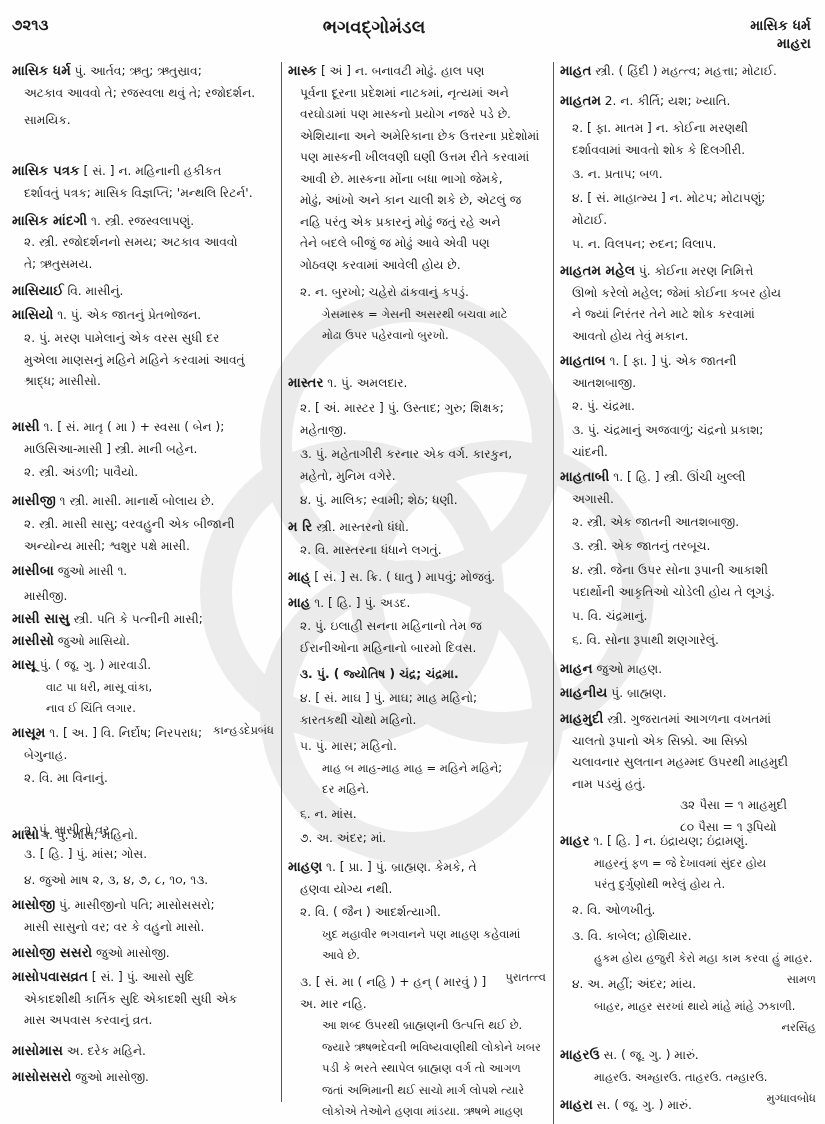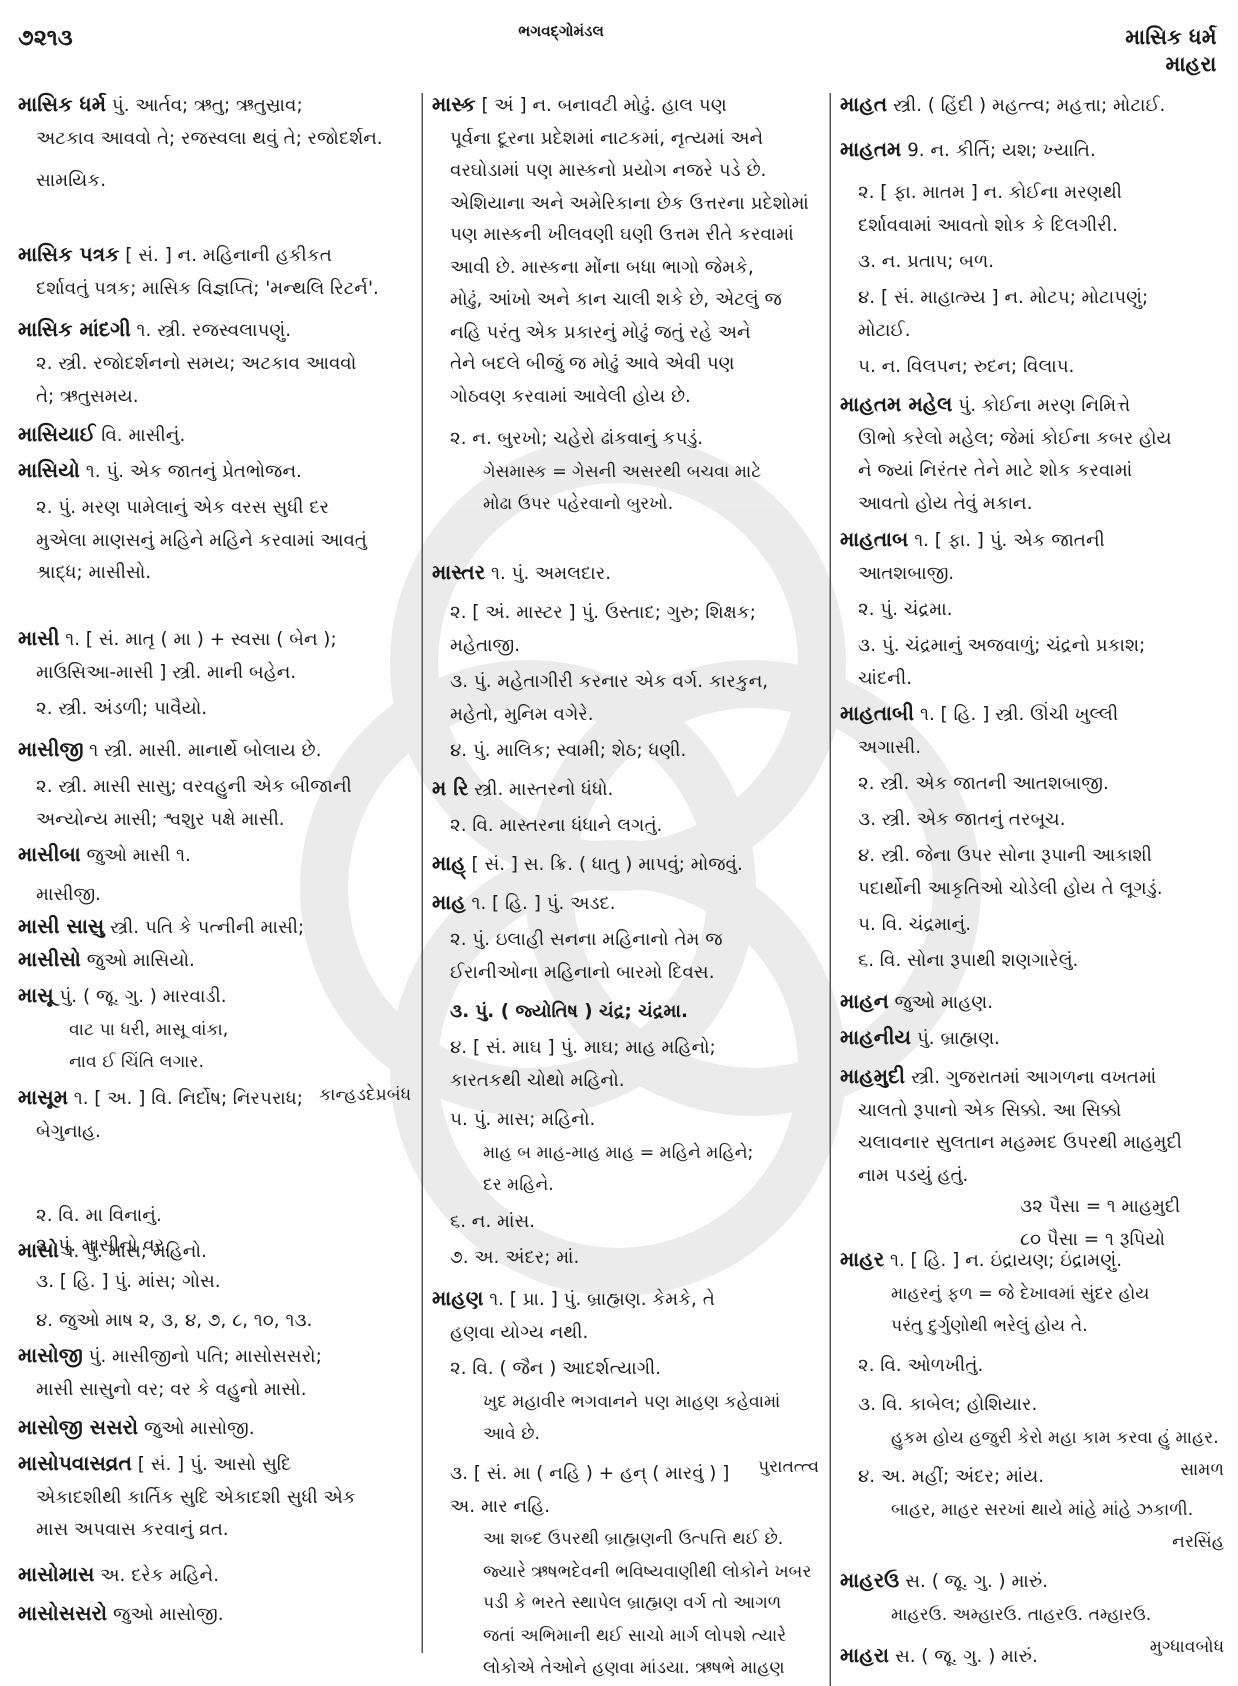--- a/index.html
+++ b/index.html
@@ -1,21 +1,21 @@
 <!DOCTYPE html>
 <html><head>
 <meta charset="utf-8">
 <style>
   html, body { margin:0; padding:0; background:#ffffff; }
   body { width:825px; height:1124px; position:relative; overflow:hidden;
          font-family:"DejaVu Sans", sans-serif; color:#1a1a1a; }
   .page { position:absolute; left:0; top:0; width:825px; height:1124px; background:#fefefe; }
   .header { position:absolute; top:10px; left:0; width:825px; height:44px; }
   .hdr-left { position:absolute; left:12px; top:6px; font-size:15px; font-weight:bold; }
-  .hdr-center { position:absolute; left:0; width:748px; text-align:center; top:6px; font-size:10px; font-weight:bold; }
+  .hdr-center { position:absolute; left:0; width:748px; text-align:center; top:6px; font-size:18px; font-weight:bold; }
   .hdr-right { position:absolute; right:14px; top:6px; text-align:right; font-size:14px; font-weight:bold; line-height:18px; }
   .col { position:absolute; top:60px; }
   .col-left { left:12px; width:262px; }
   .col-mid { left:288px; width:258px; }
   .col-right { left:560px; width:256px; }
   .divider { position:absolute; top:62px; width:1px; background:#555; }
   .div1 { left:281px; height:1040px; }
   .div2 { left:553px; height:1066px; }
   .entry { position:absolute; left:0; right:0; font-size:12.2px; line-height:21.5px; text-align:justify; }
   .entry .hw { font-weight:bold; font-size:13.5px; }
@@ -108,21 +108,21 @@
       <div class="entry" style="top: 594px;">
         <span class="line"><span class="hw">માસૂ</span> <span>પું. ( જૂ. ગુ. ) મારવાડી.</span></span>
         <span class="line quote">વાટ પા ધરી, માસૂ વાંકા,</span>
         <span class="line quote">નાવ ઈ ચિંતિ લગાર.</span>
         <span class="src">કાન્હડદેપ્રબંધ</span>
       </div>
       <div class="entry" style="top: 662px;">
         <span class="line"><span class="hw">માસૂમ</span> <span>૧. [ અ. ] વિ. નિર્દોષ; નિરપરાધ;</span></span>
         <span class="line ind"><span>બેગુનાહ.</span></span>
       </div>
-      <div class="entry" style="top: 708px; margin-top: 32px;">
+      <div class="entry" style="top: 708px;">
         <span class="line ind"><span>૨. વિ. મા વિનાનું.</span></span>
       </div>
       <div class="entry" style="top: 764px;">
         <span class="line"><span class="hw">માસો</span> <span>૧. પું. માસ; મહિનો.</span></span>
       </div>
       <div class="entry" style="top: 760px;">
         <span class="line ind"><span>૨. પું. માસીનો વર.</span></span>
       </div>
       <div class="entry" style="top: 784px;">
         <span class="line ind"><span>૩. [ હિ. ] પું. માંસ; ગોસ.</span></span>
@@ -234,21 +234,21 @@
         <span class="line quote">જતાં અભિમાની થઈ સાચો માર્ગ લોપશે ત્યારે</span>
         <span class="line quote">લોકોએ તેઓને હણવા માંડયા. ઋષભે માહણ</span>
         <span class="line quote">શબ્દ કહીને વાર્યા ત્યારથી પ્રાકૃતમાં માહણ</span>
       </div>
     </div>
   <div class="col col-right" id="col-right">
       <div class="entry" style="top: 0px;">
         <span class="line"><span class="hw">માહત</span> <span>સ્ત્રી. ( હિંદી ) મહત્ત્વ; મહત્તા; મોટાઈ.</span></span>
       </div>
       <div class="entry" style="top: 30px;">
-        <span class="line"><span class="hw">માહતમ</span> <span>9. ન. કીર્તિ; યશ; ખ્યાતિ.</span></span>
+        <span class="line"><span class="hw">માહતમ</span> <span>2. ન. કીર્તિ; યશ; ખ્યાતિ.</span></span>
       </div>
       <div class="entry" style="top: 58px;">
         <span class="line ind"><span>૨. [ ફા. માતમ ] ન. કોઈના મરણથી</span></span>
         <span class="line ind"><span>દર્શાવવામાં આવતો શોક કે દિલગીરી.</span></span>
       </div>
       <div class="entry" style="top: 104px;">
         <span class="line ind"><span>૩. ન. પ્રતાપ; બળ.</span></span>
       </div>
       <div class="entry" style="top: 128px;">
         <span class="line ind"><span>૪. [ સં. માહાત્મ્ય ] ન. મોટપ; મોટાપણું;</span></span>

